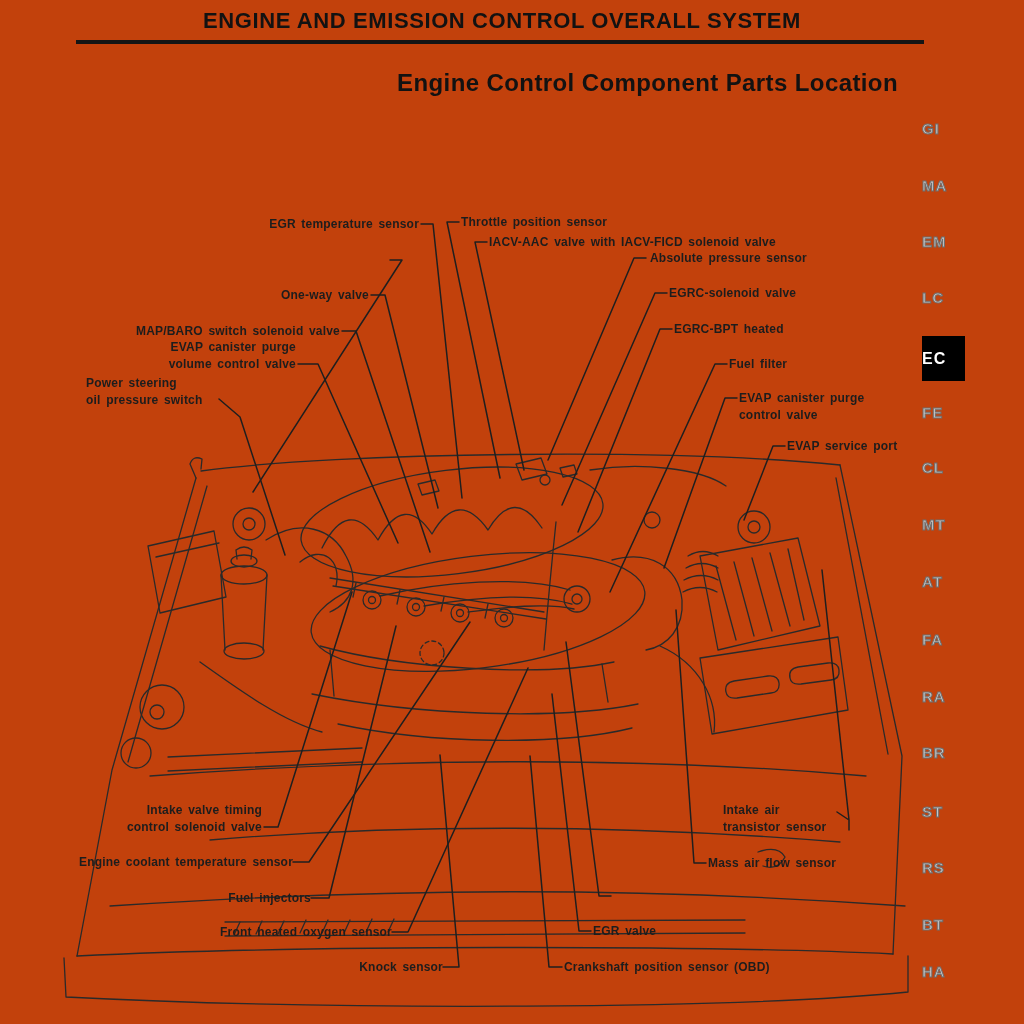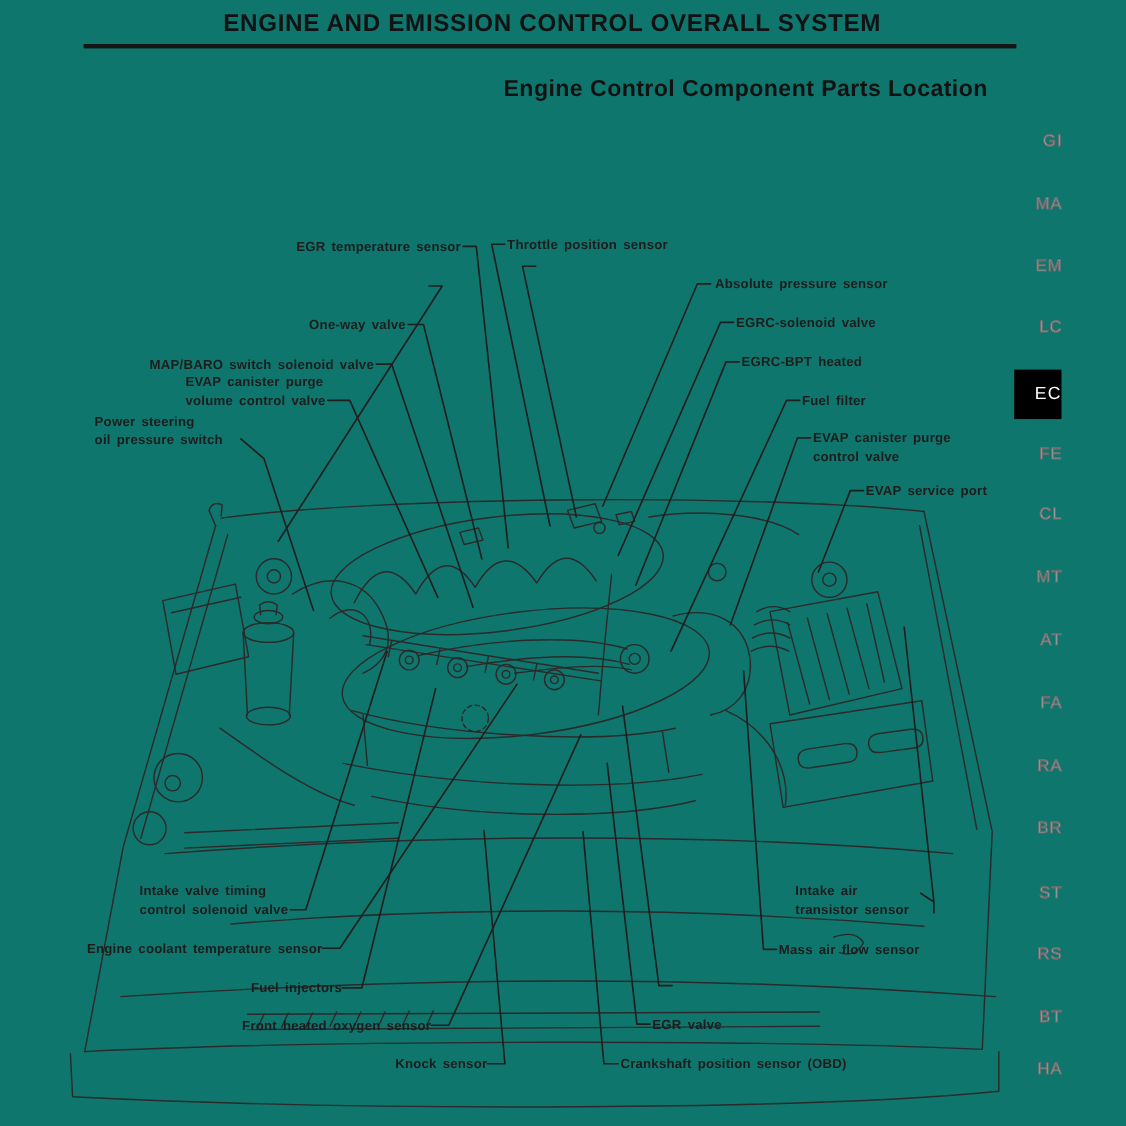--- a/index.html
+++ b/index.html
@@ -1,26 +1,26 @@
 <!DOCTYPE html>
 <html><head>
 <meta charset="utf-8">
 <style>
   html,body{margin:0;padding:0;background:#e8e8e8;}
-  #page{position:relative;width:1024px;height:1024px;background:#0f766e;overflow:hidden;
+  #page{position:relative;width:1024px;height:1024px;background:#c2410c;overflow:hidden;
         font-family:"Liberation Sans",sans-serif;color:#1d1d1d;}
   .hdr-title{position:absolute;left:0;top:8px;width:1004px;text-align:center;
         font-size:22px;font-weight:bold;letter-spacing:0.6px;color:#121212;}
   .hdr-rule{position:absolute;left:76px;top:40px;width:848px;height:4px;background:#151515;}
-  .sub-title{position:absolute;right:126px;top:69px;font-size:21px;font-weight:bold;
+  .sub-title{position:absolute;right:126px;top:69px;font-size:24px;font-weight:bold;
         letter-spacing:0.4px;color:#121212;}
   .lbl{position:absolute;font-size:12px;font-weight:bold;letter-spacing:0.2px;word-spacing:2px;
         line-height:16.5px;white-space:pre-line;color:#1d1d1d;}
-  .ra{}
-  .tab{position:absolute;left:922px;width:44px;text-align:right;font-size:15px;font-weight:normal;
+  .ra{text-align:right;}
+  .tab{position:absolute;left:922px;width:44px;text-align:left;font-size:15px;font-weight:bold;
         letter-spacing:1px;color:#c7c7c7;-webkit-text-stroke:1px #6e6e6e;}
   .tab-active{left:922px;width:43px;height:45px;line-height:45px;background:#000;
         color:#fff;-webkit-text-stroke:0;font-size:16px;}
   svg{position:absolute;left:0;top:0;}
 </style>
 </head>
 <body>
 
 <div id="page">
 
@@ -152,20 +152,21 @@
   </svg>
 
   <div class="lbl ra" style="right:605px;top:216px">EGR temperature sensor</div>
   <div class="lbl ra" style="right:655px;top:287px">One-way valve</div>
   <div class="lbl ra" style="right:684px;top:323px">MAP/BARO switch solenoid valve</div>
   <div class="lbl ra" style="right:728px;top:339px">EVAP canister purge
 volume control valve</div>
   <div class="lbl" style="left:86px;top:375px">Power steering
 oil pressure switch</div>
   <div class="lbl" style="left:461px;top:214px">Throttle position sensor</div>
+  <div class="lbl" style="left:489px;top:234px">IACV-AAC valve with IACV-FICD solenoid valve</div>
   <div class="lbl" style="left:650px;top:250px">Absolute pressure sensor</div>
   <div class="lbl" style="left:669px;top:285px">EGRC-solenoid valve</div>
   <div class="lbl" style="left:674px;top:321px">EGRC-BPT heated</div>
   <div class="lbl" style="left:729px;top:356px">Fuel filter</div>
   <div class="lbl" style="left:739px;top:390px">EVAP canister purge
 control valve</div>
   <div class="lbl" style="left:787px;top:438px">EVAP service port</div>
   <div class="lbl ra" style="right:762px;top:802px">Intake valve timing
 control solenoid valve</div>
   <div class="lbl ra" style="right:731px;top:854px">Engine coolant temperature sensor</div>

